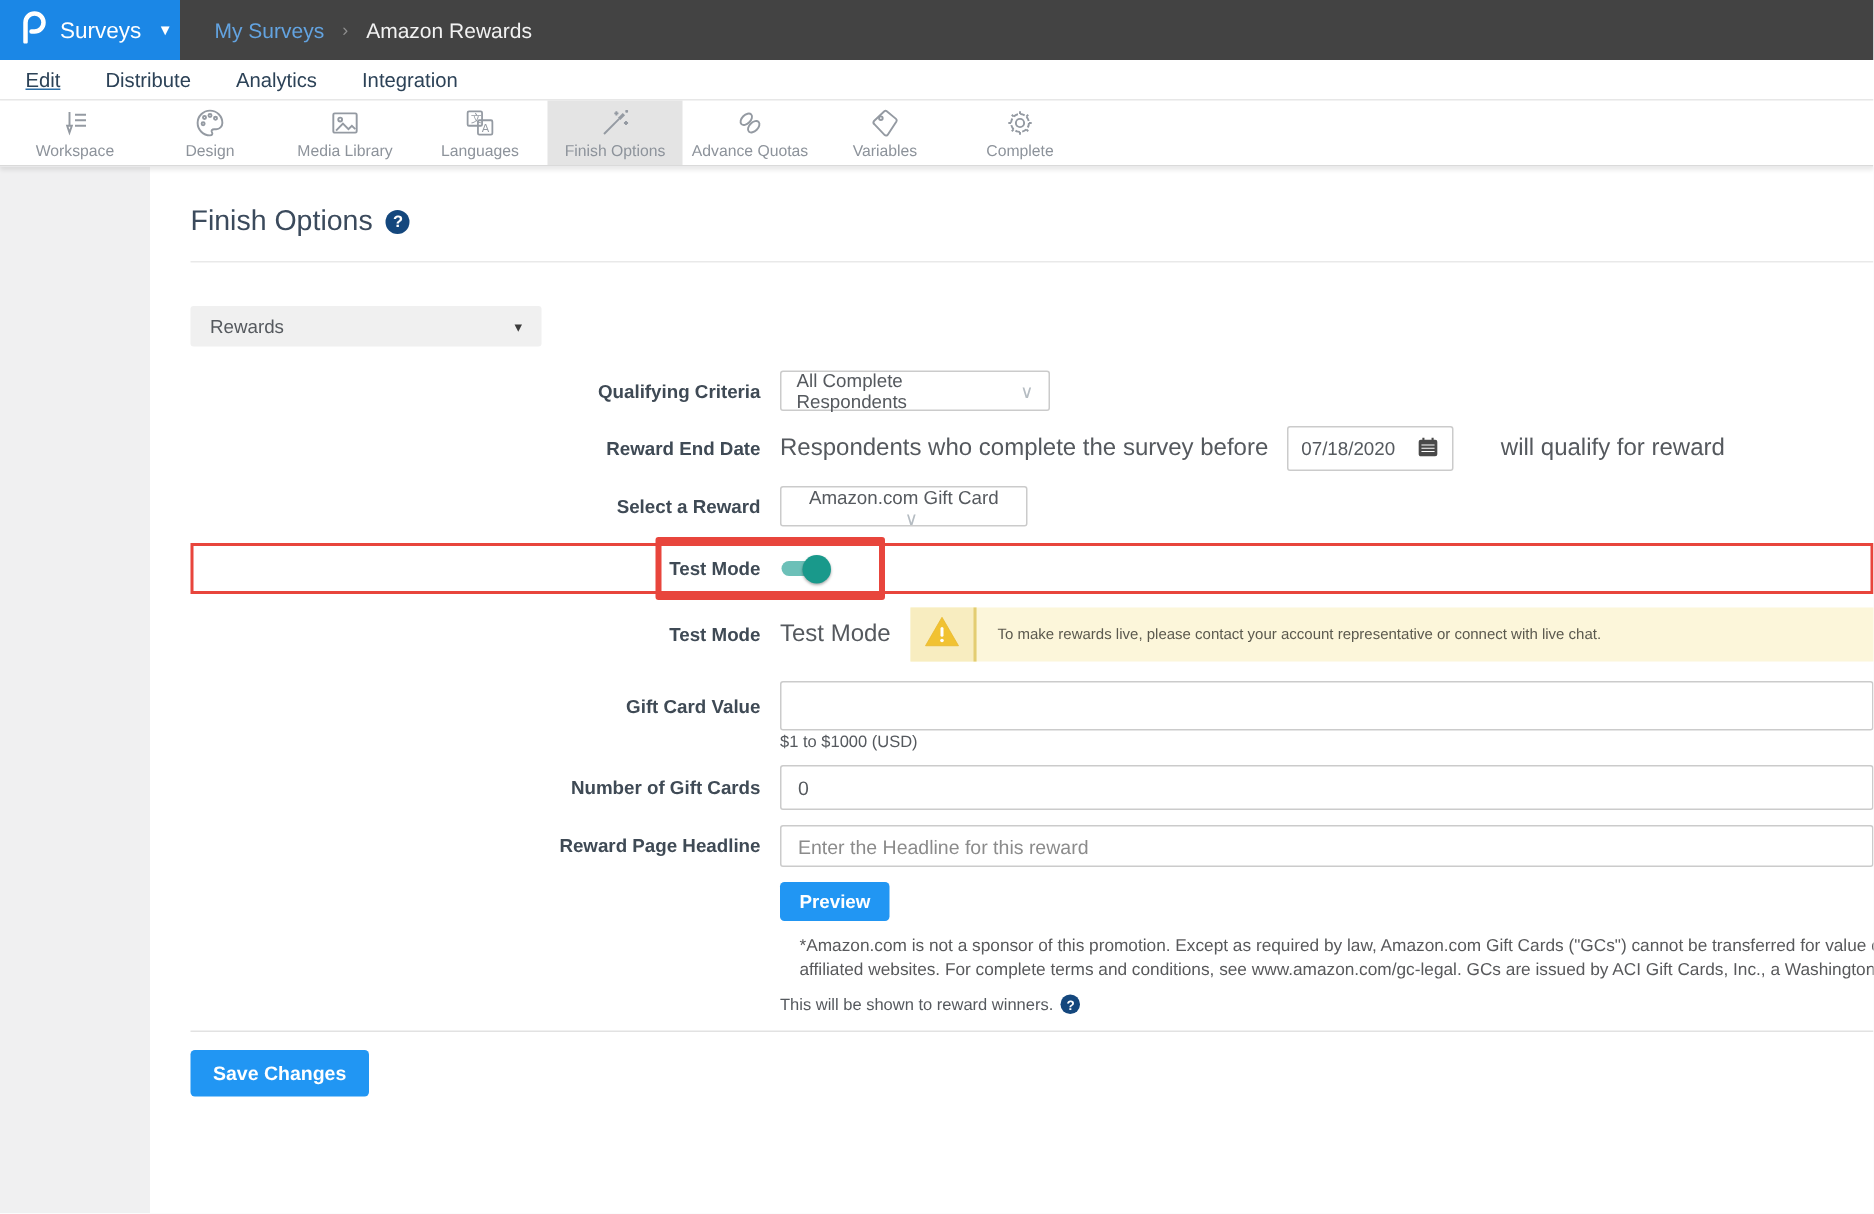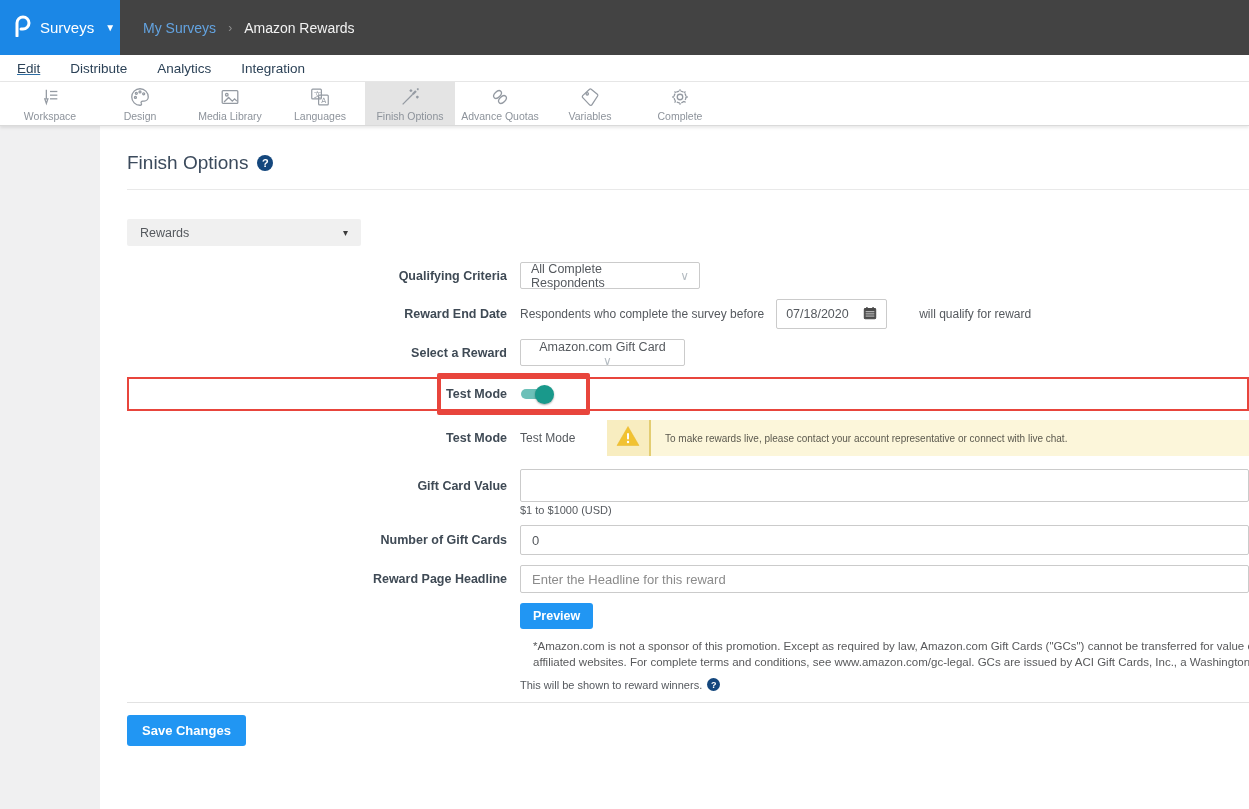--- a/index.html
+++ b/index.html
@@ -3,21 +3,21 @@
 <meta charset="utf-8">
 <style>
   * { box-sizing: border-box; }
   html,body { margin:0; padding:0; }
   body {
     width:1249px; height:809px; overflow:hidden;
     font-family:"Liberation Sans", sans-serif;
     background:#ffffff; color:#3f4a55;
   }
   
-  .topbar { display:flex; height:55px; }
+  .topbar { display:flex; height:40px; }
   .logo-box {
     flex:0 0 120px; background:#1b87e6; color:#fff;
     display:flex; align-items:center; gap:9px; padding-left:13px; cursor:pointer;
   }
   .logo-box .app-name { font-size:15px; }
   .logo-box .caret { font-size:10px; margin-left:2px; }
   .crumb-bar {
     flex:1; background:#434343; display:flex; align-items:center;
     padding-left:23px; gap:12px; font-size:14px;
   }
@@ -73,21 +73,21 @@
     font-size:12.5px; font-weight:bold; color:#3f4a55;
   }
   .select-box {
     height:27px; border:1px solid #cbcbcb; border-radius:2px; background:#fff;
     display:flex; align-items:center; justify-content:space-between;
     padding:0 10px; font-size:12.5px; color:#55595e; cursor:pointer;
   }
   .select-box .chev { color:#b5bcc2; font-size:12px; margin-left:10px; }
   .w-qual { width:180px; }
   .w-reward { width:165px;flex-direction:column; }
-  .plain-text { font-size:12px; color:#55595e; }
+  .plain-text { font-size:16px; color:#55595e; }
   .date-box {
     margin-left:12px; width:111px; height:30px; border:1px solid #cbcbcb; border-radius:2px;
     display:flex; align-items:center; justify-content:space-between; padding:0 9px;
     font-size:12.5px; color:#55595e; cursor:text;
   }
   .suffix-text { margin-left:32px; }
   
   .toggle-row { height:36px; margin-bottom:8px; }
   .anno-thin {
     position:absolute; left:0; top:1px; width:1122px; height:34px;

